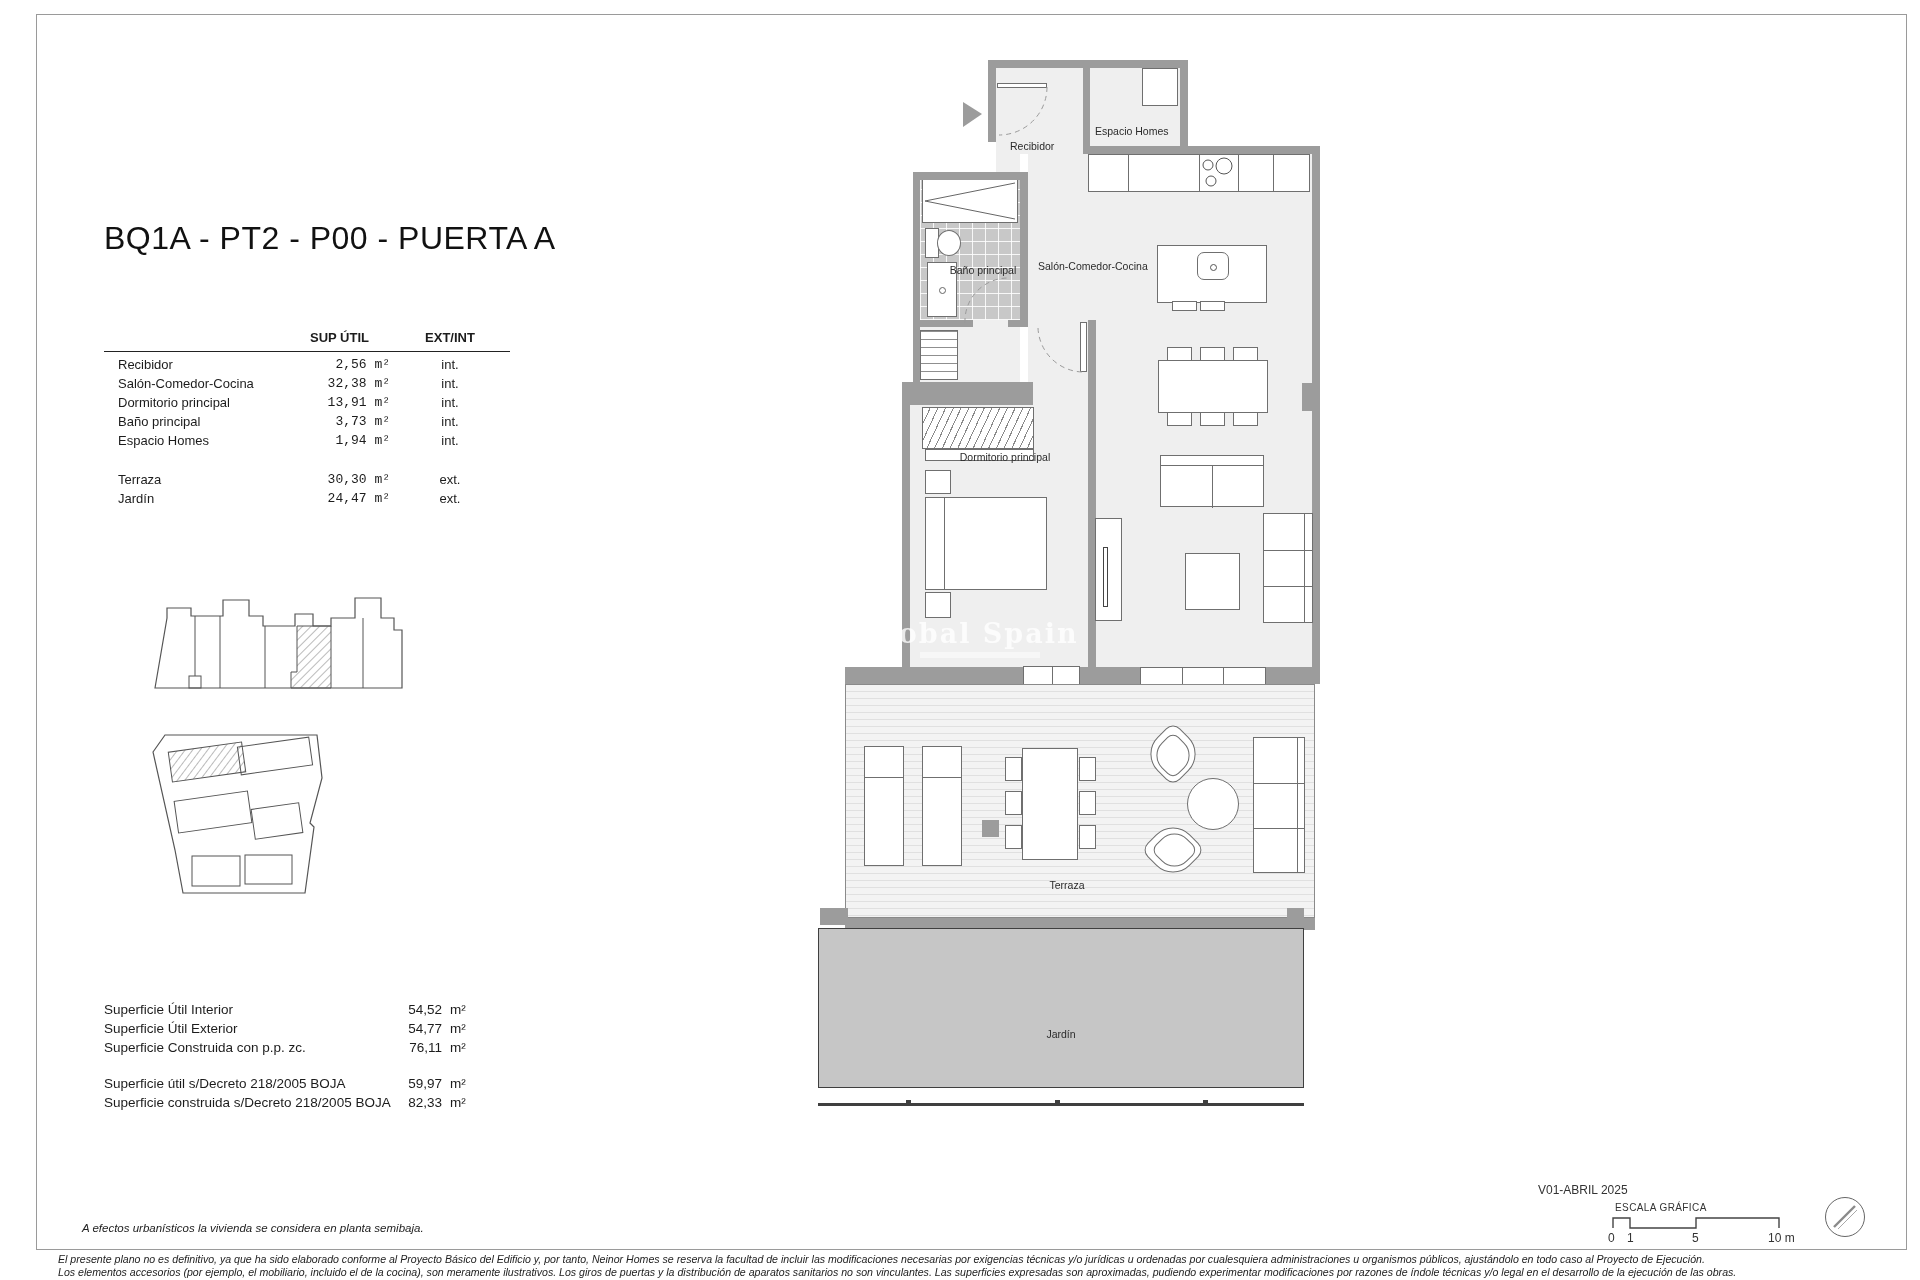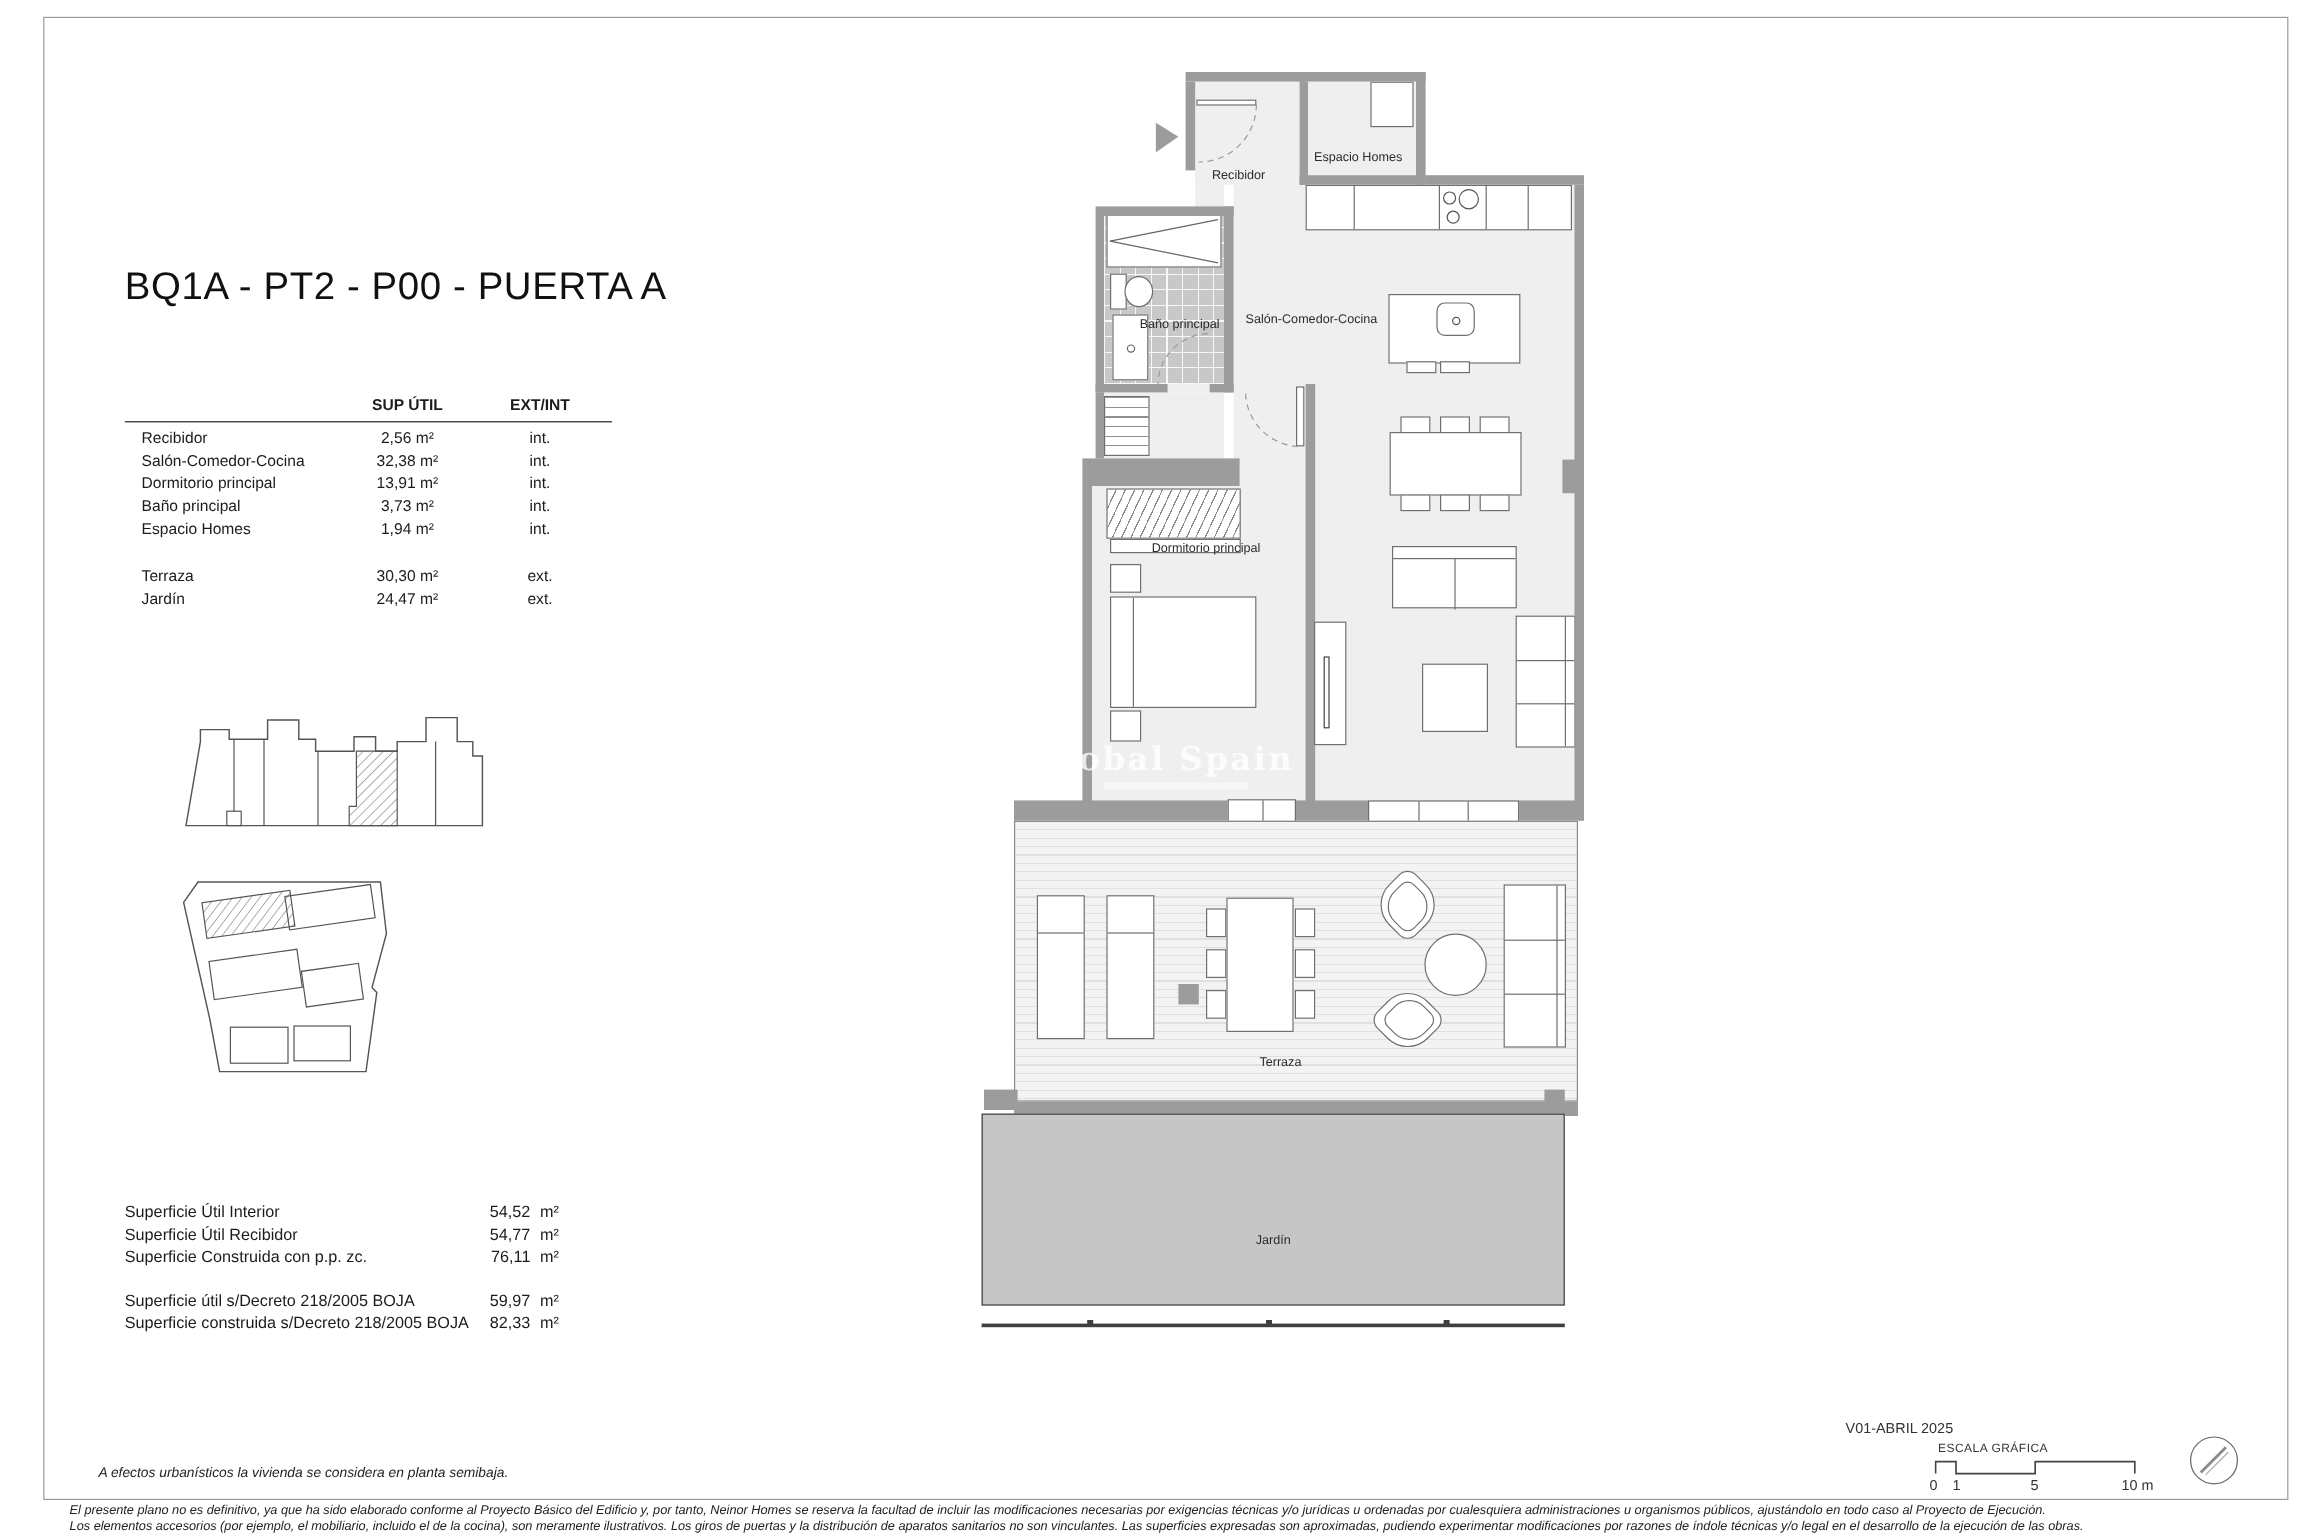--- a/index.html
+++ b/index.html
@@ -7,21 +7,21 @@
        font-family:"Liberation Sans",sans-serif;color:#1c1c1c;}
   .abs{position:absolute;}
   .frame{position:absolute;left:36px;top:14px;width:1869px;height:1234px;
          border:1px solid #9a9a9a;}
   
   .title{position:absolute;left:104px;top:220px;font-size:32px;letter-spacing:.5px;color:#111;white-space:nowrap;}
   .areas{position:absolute;left:104px;top:330px;width:410px;font-size:13px;}
   .areas .hdr{display:flex;font-weight:bold;height:19px;}
   .areas .rule{border-top:1.5px solid #222;margin:2px 0 3px 0;width:406px;}
   .c-name{width:185px;padding-left:14px;box-sizing:border-box;}
-  .c-val{width:101px;text-align:center;}
+  .c-val{width:101px;text-align:right;font-family:Liberation Mono, monospace;}
   .c-val-h{width:101px;text-align:center;}
   .c-type{width:120px;text-align:center;}
   .arow{display:flex;height:19px;align-items:center;}
   .aspacer{height:20px;}
   .summary{position:absolute;left:104px;top:1000px;width:368px;font-size:13.5px;}
   .srow{display:flex;height:19px;align-items:center;}
   .s-lbl{flex:1;}
   .s-val{width:46px;text-align:right;}
   .s-unit{width:30px;padding-left:8px;box-sizing:border-box;}
   .sgap{height:17px;}
@@ -139,21 +139,21 @@
   <rect x="97" y="129" width="47" height="29" fill="none" stroke="#555"></rect>
 </svg>
 
 <div class="summary">
   <div class="srow">
     <span class="s-lbl">Superficie Útil Interior</span>
     <span class="s-val">54,52</span>
     <span class="s-unit">m²</span>
   </div>
   <div class="srow">
-    <span class="s-lbl">Superficie Útil Recibidor</span>
+    <span class="s-lbl">Superficie Útil Exterior</span>
     <span class="s-val">54,77</span>
     <span class="s-unit">m²</span>
   </div>
   <div class="srow">
     <span class="s-lbl">Superficie Construida con p.p. zc.</span>
     <span class="s-val">76,11</span>
     <span class="s-unit">m²</span>
   </div>
   <div class="sgap"></div>
   <div class="srow">

